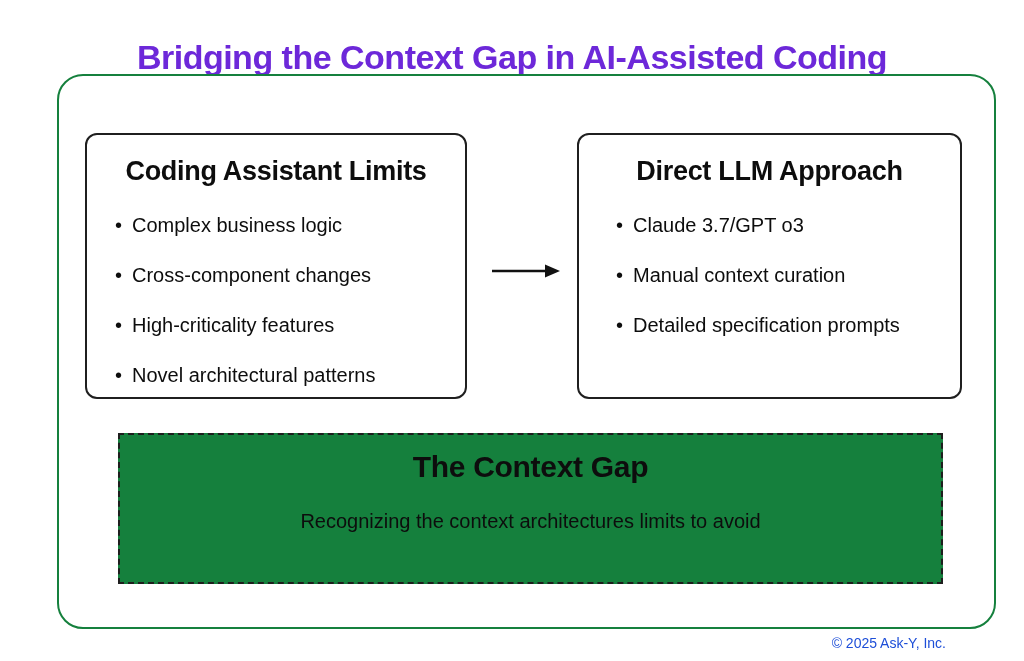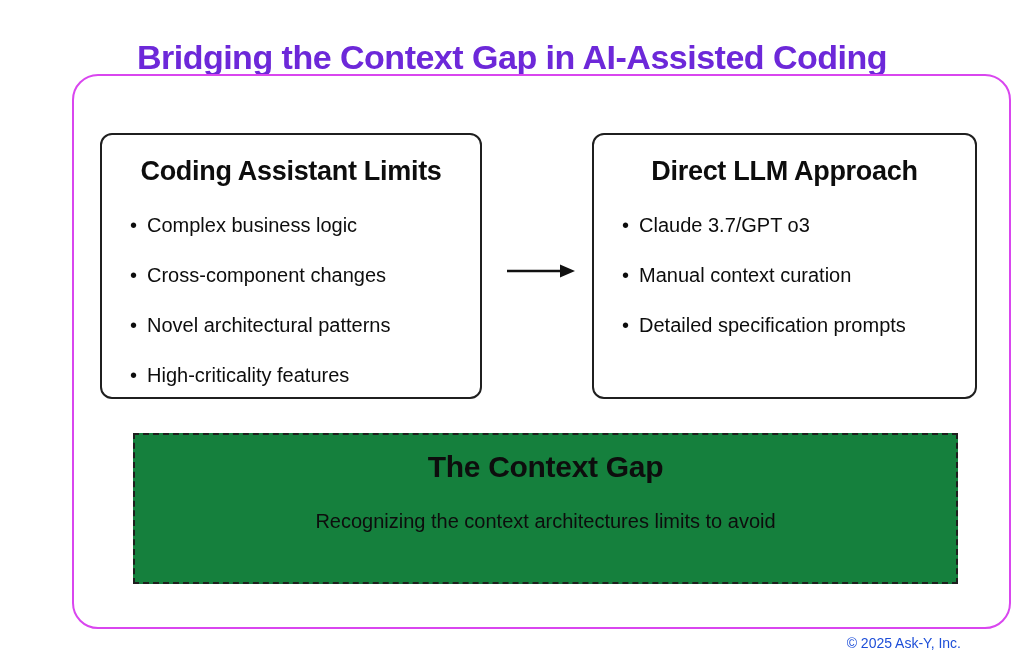--- a/index.html
+++ b/index.html
@@ -22,25 +22,25 @@
     width: 100%;
     text-align: center;
     font-size: 34px;
     line-height: 44px;
     font-weight: 700;
     letter-spacing: -0.5px;
     color: #6d28d9;
   }
   .diagram-canvas {
     position: absolute;
-    left: 72px;
+    left: 57px;
     top: 74px;
     width: 939px;
     height: 555px;
-    border: 2px solid #d946ef;
+    border: 2px solid #15803d;
     border-radius: 26px;
     background: #ffffff;
     box-sizing: border-box;
   }
   .panel {
     position: absolute;
     top: 57px;
     height: 266px;
     border: 2px solid #1f1f1f;
     border-radius: 12px;
@@ -55,21 +55,21 @@
     font-size: 27px;
     line-height: 32px;
     font-weight: 700;
     letter-spacing: -0.3px;
   }
   .bullet-list {
     list-style: none;
     margin: 24px 0 0 0;
     padding: 0 0 0 28px;
   }
-  .panel-right .bullet-list { padding-left: 28px; }
+  .panel-right .bullet-list { padding-left: 37px; }
   .bullet-list li {
     font-size: 20px;
     line-height: 28px;
     margin-bottom: 22px;
     white-space: nowrap;
   }
   .bullet-glyph {
     display: inline-block;
     margin-right: 10px;
   }
@@ -124,24 +124,24 @@
   <div class="panel panel-left">
     <div class="panel-heading">Coding Assistant Limits</div>
     <ul class="bullet-list">
       <li>
         <span class="bullet-glyph">•</span><span>Complex business logic</span>
       </li>
       <li>
         <span class="bullet-glyph">•</span><span>Cross-component changes</span>
       </li>
       <li>
-        <span class="bullet-glyph">•</span><span>Novel architectural patterns</span>
+        <span class="bullet-glyph">•</span><span>High-criticality features</span>
       </li>
       <li>
-        <span class="bullet-glyph">•</span><span>High-criticality features</span>
+        <span class="bullet-glyph">•</span><span>Novel architectural patterns</span>
       </li>
     </ul>
   </div>
 
   <div class="arrow-wrap">
     <svg width="72" height="20" viewBox="0 0 72 20" xmlns="http://www.w3.org/2000/svg">
       <line x1="1" y1="10" x2="55" y2="10" stroke="#111111" stroke-width="2.6"></line>
       <polygon points="54,3.6 54,16.4 69,10" fill="#111111"></polygon>
     </svg>
   </div>

